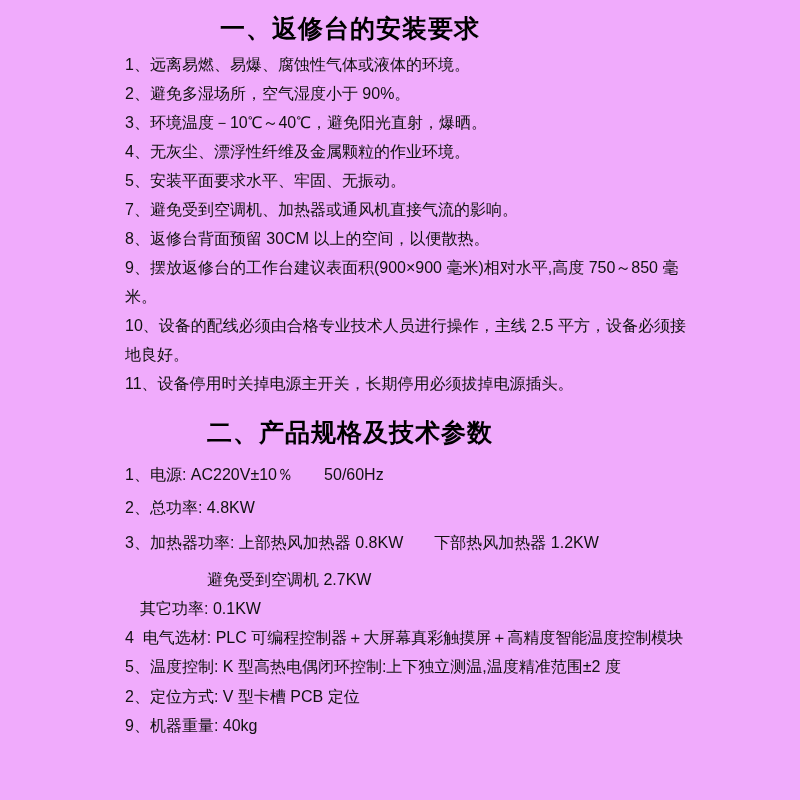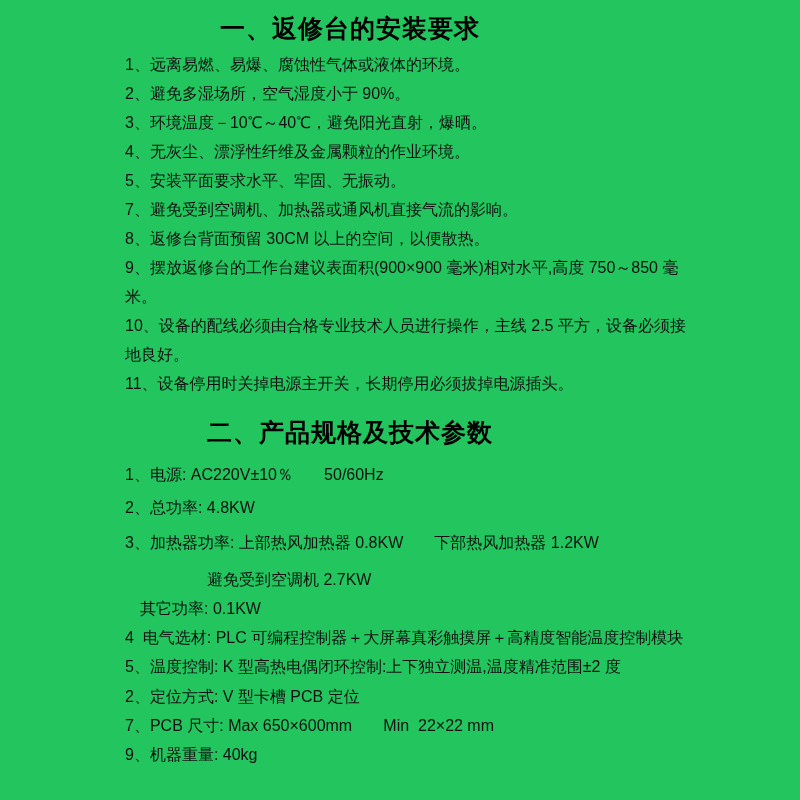--- a/index.html
+++ b/index.html
@@ -11,21 +11,21 @@
     height: 800px;
     background: #ffffff;
     overflow: hidden;
     font-family: "Liberation Sans", sans-serif;
     color: #111111;
   }
   .page {
     position: relative;
     width: 800px;
     height: 800px;
-    background: #22c55e;
+    background: #f0abfc;
   }
   .content {
     width: 700px;
   }
   .section-title {
     margin: 0;
     text-align: center;
     font-size: 25px;
     font-weight: bold;
     line-height: 32px;
@@ -85,19 +85,18 @@
 
     <div class="list s2">
       <div class="item">1、电源: AC220V±10％       50/60Hz</div>
       <div class="item">2、总功率: 4.8KW</div>
       <div class="item">3、加热器功率: 上部热风加热器 0.8KW       下部热风加热器 1.2KW</div>
       <div class="item indent-sub">避免受到空调机 2.7KW</div>
       <div class="item indent-small">其它功率: 0.1KW</div>
       <div class="item">4  电气选材: PLC 可编程控制器＋大屏幕真彩触摸屏＋高精度智能温度控制模块</div>
       <div class="item">5、温度控制: K 型高热电偶闭环控制:上下独立测温,温度精准范围±2 度</div>
       <div class="item">2、定位方式: V 型卡槽 PCB 定位</div>
-      <div class="item">7、PCB 尺寸: Max 650×600mm       Min  22×22 mm</div>
       <div class="item">9、机器重量: 40kg</div>
 
     </div>
 
   </div>
 </div>
 
 </body></html>

